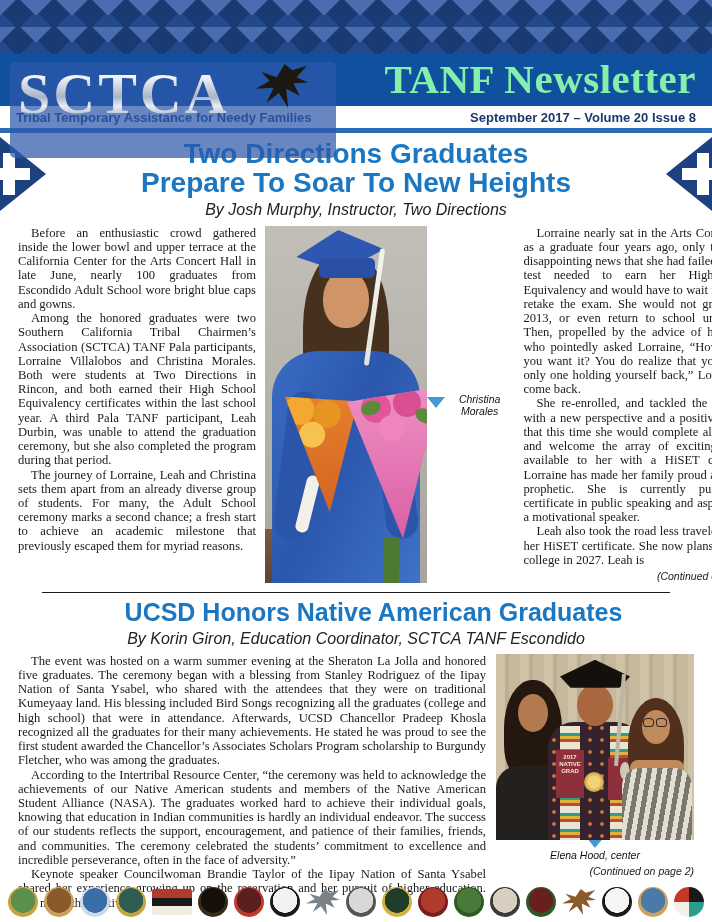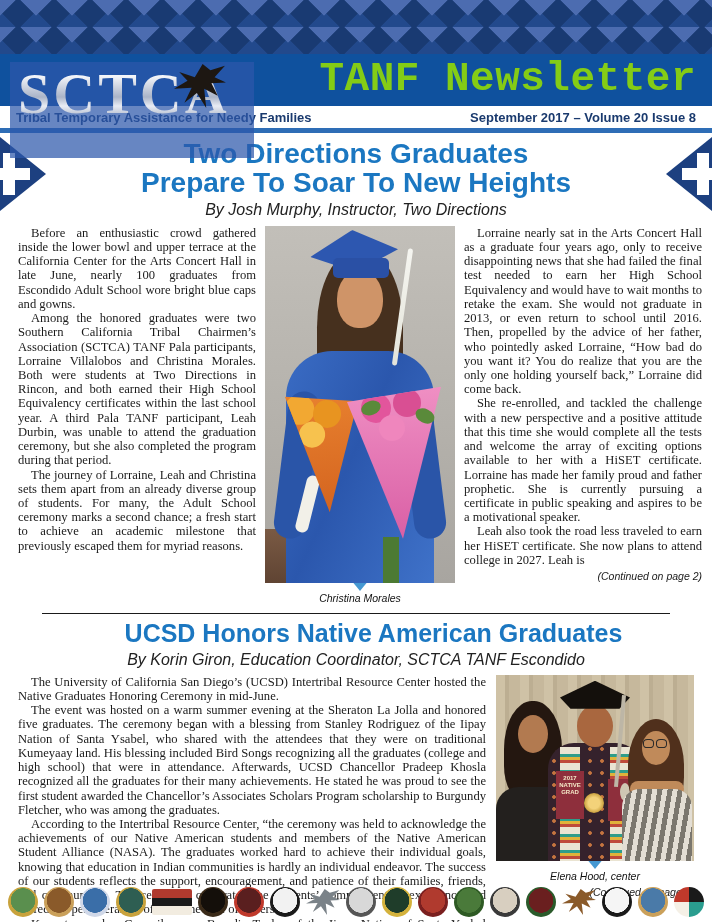--- a/index.html
+++ b/index.html
@@ -9,30 +9,30 @@
 
   
   .hdr-pattern { height:54px; background-color:#193a72;
     background-image:
       linear-gradient(135deg,#4c6cb0 25%, transparent 25.5%),
       linear-gradient(225deg,#4c6cb0 25%, transparent 25.5%),
       linear-gradient(135deg, transparent 74.5%, #22498c 75%),
       linear-gradient(225deg, transparent 74.5%, #22498c 75%);
     background-size:36px 27px; }
   .hdr-main { height:52px; background:#0f519e; position:relative; }
-  .logo-box { position:absolute; top:8px; left:10px; width:244px; height:96px; z-index:5;
-    background:rgba(45,88,170,0.72); border-radius:0; padding:2px 8px 4px 8px; }
+  .logo-box { position:absolute; top:8px; left:10px; width:326px; height:96px; z-index:5;
+    background:rgba(45,88,170,0.72); border-radius:5px; padding:2px 8px 4px 8px; }
   .logo-acronym { font-family:"Liberation Serif", serif; font-weight:bold; font-size:58px; line-height:60px;
     letter-spacing:3px; background:linear-gradient(180deg,#f4f6fa 20%,#aab4c8 55%,#e8ecf4 70%,#8e9ab2 100%);
     -webkit-background-clip:text; background-clip:text; color:transparent; position:relative; }
   .logo-eagle { position:absolute; right:28px; top:2px; width:52px; height:44px; background:#1d1712;
     clip-path:polygon(55% 0,70% 14%,98% 4%,78% 30%,100% 42%,72% 44%,84% 72%,58% 56%,62% 100%,44% 66%,20% 88%,34% 54%,0 56%,26% 38%,10% 18%,40% 30%); }
   .logo-org { font-family:"Liberation Sans", sans-serif; color:#ffffff; font-size:12.4px; margin-top:3px; letter-spacing:0.2px; }
   .masthead { position:absolute; right:16px; top:0; height:52px; line-height:50px; z-index:4;
-    font-family:Liberation Mono, monospace; font-weight:bold; font-size:41px; color:#84cc16; letter-spacing:0.5px; }
+    font-family:Liberation Serif, serif; font-weight:bold; font-size:41px; color:#86efac; letter-spacing:0.5px; }
   .hdr-strip { height:22px; background:#ffffff; display:flex; justify-content:space-between; align-items:center;
     padding:0 16px; font-family:"Liberation Sans", sans-serif; font-weight:bold; font-size:13px; color:#1a3a6e; }
   .hdr-bar { height:5px; background:#2e6db6; }
 
   
   .article1 { position:relative; padding-top:4px; }
   .deco { position:absolute; top:4px; width:46px; height:74px; background:#1d4080; z-index:3; }
   .deco-left  { left:0;  clip-path:polygon(0 0, 100% 50%, 0 100%); }
   .deco-right { right:0; clip-path:polygon(100% 0, 0 50%, 100% 100%); }
   .deco .plus-h, .deco .plus-v { position:absolute; background:#ffffff; }
@@ -42,21 +42,21 @@
   .deco-right .plus-v { right:3px;  top:16px; width:12px; height:42px; }
 
   .a1-title { text-align:center; font-family:"Liberation Sans", sans-serif; font-weight:bold;
     color:#1b77c1; font-size:28px; line-height:1.05; margin-top:2px; }
   .byline { text-align:center; font-family:"Liberation Sans", sans-serif; font-style:italic;
     font-size:16px; color:#222; margin-top:3px; }
 
   .a1-cols { display:flex; gap:9px; padding:0 18px; margin-top:7px; }
   .a1-col { flex:0 0 238px; }
   .body-p { font-size:12.6px; line-height:1.13; text-align:justify; text-indent:13px; }
-  .a1-fig { flex:0 0 190px; display:flex; flex-direction:column; align-items:center; }
+  .a1-fig { flex:0 0 190px; display:flex; flex-direction:row; align-items:center; }
   .continued { font-family:"Liberation Sans", sans-serif; font-style:italic; font-size:10.5px;
     text-align:right; margin-top:3px; }
 
   .caption-arrow { width:0; height:0; border-left:9px solid transparent; border-right:9px solid transparent;
     border-top:11px solid #4598d2; margin-top:-3px; }
   .photo-caption { font-family:"Liberation Sans", sans-serif; font-style:italic; font-size:10.5px;
     color:#111; margin-top:1px; text-align:center; }
 
   
   .photo1 { width:190px; height:357px; position:relative; overflow:hidden;
@@ -231,21 +231,20 @@
   </section>
 
   <hr class="rule">
 
   <section>
     <h2 class="a2-title">UCSD Honors Native American Graduates</h2>
     <div class="byline">By Korin Giron, Education Coordinator, SCTCA TANF Escondido</div>
 
     <div class="a2-flow">
       <div class="a2-text">
-          <p class="body-p">The University of California San Diego’s (UCSD) Intertribal Resource Center hosted the Native Graduates Honoring Ceremony in mid-June.</p>
           <p class="body-p">The event was hosted on a warm summer evening at the Sheraton La Jolla and honored five graduates. The ceremony began with a blessing from Stanley Rodriguez of the Iipay Nation of Santa Ysabel, who shared with the attendees that they were on traditional Kumeyaay land. His blessing included Bird Songs recognizing all the graduates (college and high school) that were in attendance. Afterwards, UCSD Chancellor Pradeep Khosla recognized all the graduates for their many achievements. He stated he was proud to see the first student awarded the Chancellor’s Associates Scholars Program scholarship to Burgundy Fletcher, who was among the graduates.</p>
           <p class="body-p">According to the Intertribal Resource Center, “the ceremony was held to acknowledge the achievements of our Native American students and members of the Native American Student Alliance (NASA). The graduates worked hard to achieve their individual goals, knowing that education in Indian communities is hardly an individual endeavor. The success of our students reflects the support, encouragement, and patience of their families, friends, and communities. The ceremony celebrated the students’ commitment to excellence and incredible perseverance, often in the face of adversity.”</p>
           <p class="body-p">Keynote speaker Councilwoman Brandie Taylor of the Iipay Nation of Santa Ysabel shared her experience growing up on the reservation and her pursuit of higher education. She noted that Native</p>
         </div>
 
       <figure class="a2-fig">
         <div class="photo2">
           <div class="p2-lhair"></div>
           <div class="p2-lface"></div>
           <div class="p2-lbody"></div>

